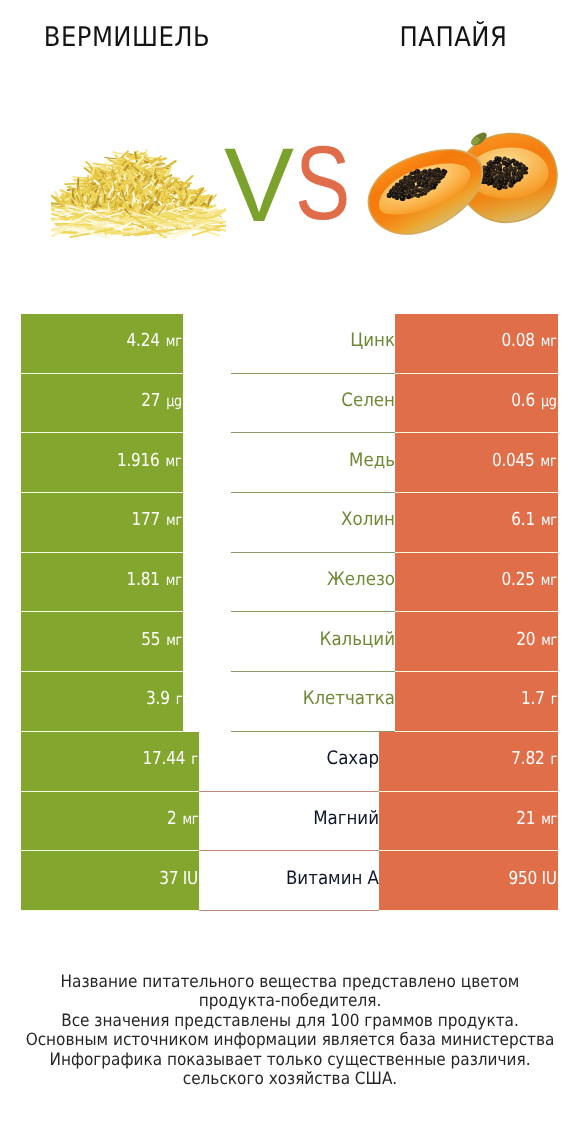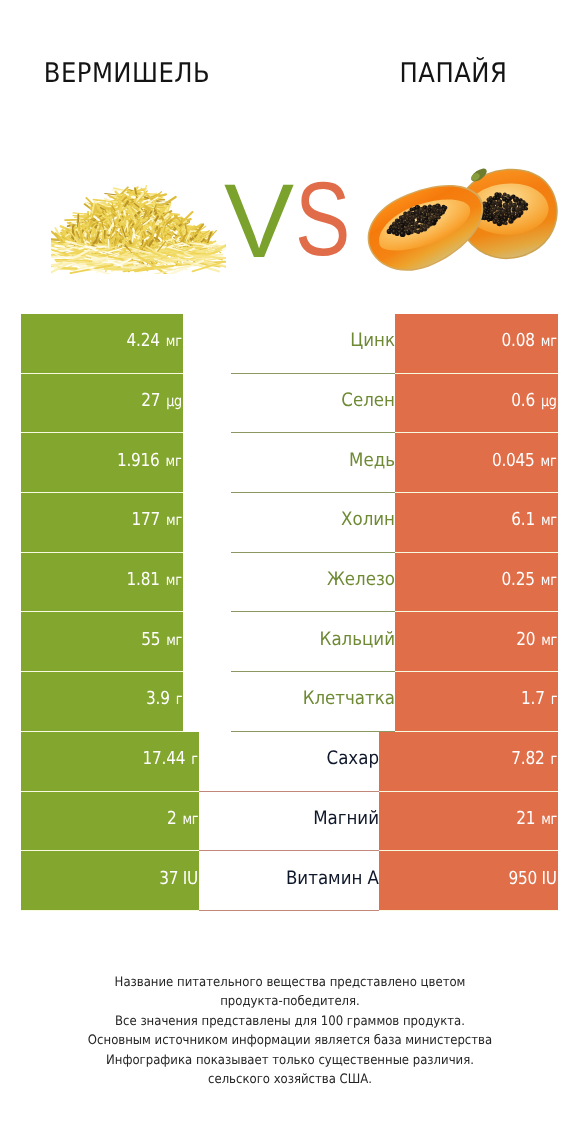--- a/index.html
+++ b/index.html
@@ -1,19 +1,19 @@
 <!DOCTYPE html>
 <html><head>
 <meta charset="utf-8">
 <title>Вермишель vs Папайя</title>
 <style>
   html,body{margin:0;padding:0;background:#fff;}
   body{width:580px;height:1144px;font-family:"Liberation Sans",sans-serif;background:#fff;-webkit-font-smoothing:antialiased;text-rendering:geometricPrecision;}
   .page{position:relative;width:580px;height:1144px;overflow:hidden;background:#fff;}
-  .hdr{position:absolute;top:0;left:0;width:580px;height:300px;margin-top:36px;}
+  .hdr{position:absolute;top:0;left:0;width:580px;height:300px;}
   .title{position:absolute;top:22px;font-family:"DejaVu Sans",sans-serif;font-stretch:condensed;font-size:27px;letter-spacing:.5px;color:#141414;text-align:center;font-weight:400;white-space:nowrap;}
   .t-left{left:0;width:254px;}
   .t-right{left:327px;width:253px;}
   .vs-v{position:absolute;left:224px;top:133px;font-size:105px;line-height:105px;color:#7ba22c;}
   .vs-s{position:absolute;left:295px;top:131px;font-size:105px;line-height:105px;color:#e06c4a;transform:scaleX(.79);transform-origin:left top;}
   .tbl{position:absolute;left:21px;top:314px;width:537px;}
   .row{display:flex;height:59.7px;position:relative;}
   .c{display:flex;align-items:center;justify-content:flex-end;font-family:"DejaVu Sans",sans-serif;font-stretch:condensed;position:relative;}
   .c1,.c3{font-size:18px;letter-spacing:-0.25px;}
   .cv{position:relative;top:-3px;display:inline-block;}
@@ -22,21 +22,21 @@
   .c2{font-size:18.5px;letter-spacing:0;}
   .c1{width:178px;background:#82a62e;color:#fff;}
   .c2{width:180px;background:#fff;font-size:18.5px;}
   .c3{width:179px;background:#e06e49;color:#fff;}
   .c2.g{color:#6e8a34;margin-left:48px;}
   .c2.o{color:#0f172a;}
   .sepw{position:absolute;left:0;bottom:0;width:100%;height:1px;background:#f7fade;z-index:3;}
   .sepm{position:absolute;left:0;bottom:0;width:100%;height:1px;z-index:3;}
   .sepm.g{background:#8b9861;}
   .sepm.o{background:#c3877a;}
-  .foot{position:absolute;left:0;top:973px;width:580px;text-align:center;font-family:"DejaVu Sans",sans-serif;font-stretch:condensed;font-size:13px;line-height:19.4px;color:#252525;}
+  .foot{position:absolute;left:0;top:973px;width:580px;text-align:center;font-family:"DejaVu Sans",sans-serif;font-stretch:condensed;font-size:17px;line-height:19.4px;color:#252525;}
   .imgL{position:absolute;left:51px;top:146px;width:175px;height:92px;}
   .imgL svg{width:175px;height:92px;}
   .imgR{position:absolute;left:367px;top:122px;width:196px;height:114px;}
   .imgR svg{width:196px;height:114px;}
 </style>
 </head>
 <body>
 
 <div class="page">
   <div class="hdr">

